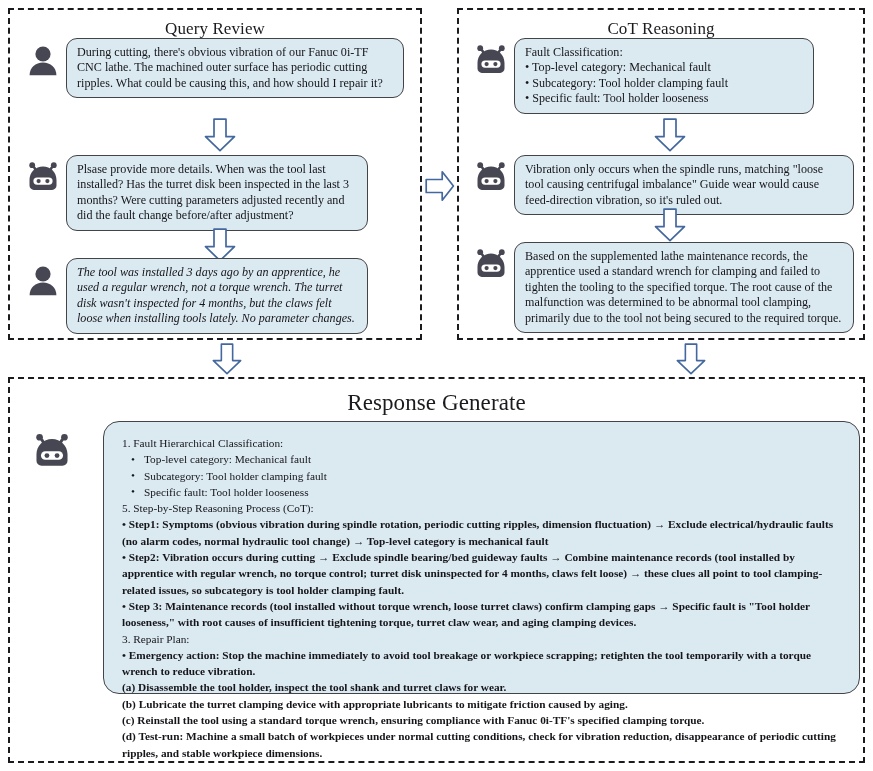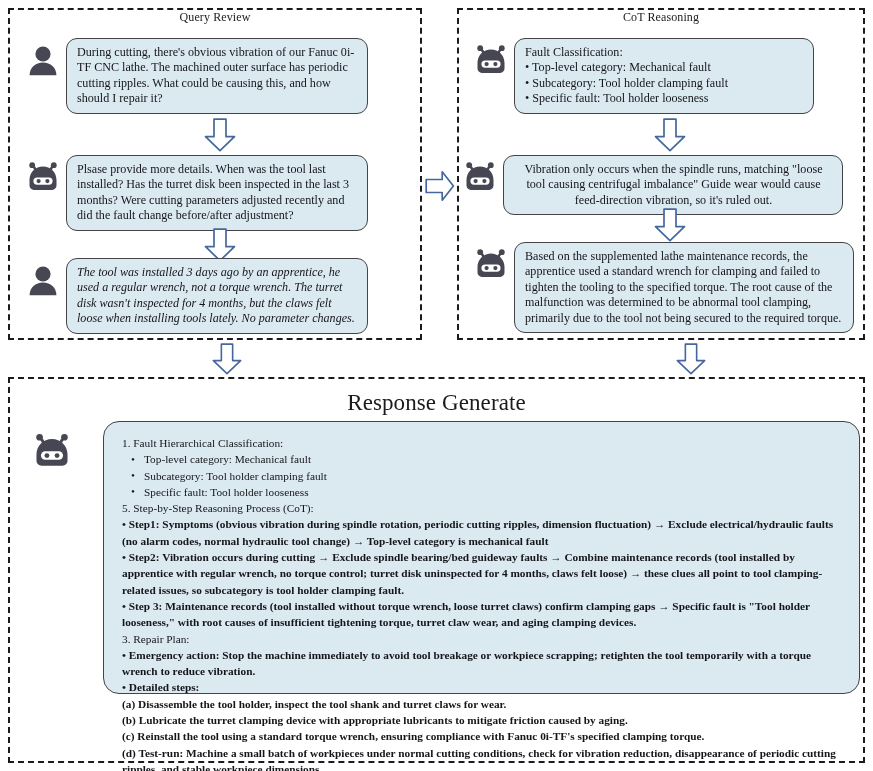--- a/index.html
+++ b/index.html
@@ -21,22 +21,23 @@
     border: 2px dashed #1b1b1f;
     box-sizing: border-box;
     background: #ffffff;
   }
   #panel-query  { left: 8px;   top: 8px;   width: 414px; height: 332px; }
   #panel-cot    { left: 457px; top: 8px;   width: 408px; height: 332px; }
   #panel-resp   { left: 8px;   top: 377px; width: 857px; height: 386px; }
 
   .panel-title {
     text-align: center;
-    font-size: 12px;
+    font-size: 17px;
     letter-spacing: .1px;
+    margin-top: 9px;
     color: #1b1b1f;
   }
   #panel-resp .panel-title { margin-top: 11px; font-size: 23px; }
 
   
   .row {
     position: absolute;
     display: flex;
     align-items: flex-start;
   }
@@ -107,21 +108,21 @@
   <div class="panel-title">Query Review</div>
 </div>
 
 <div class="row" style="left:20px; top:38px; width:392px;">
   <div class="avatar">
     <svg width="40" height="40" viewBox="0 0 40 40">
       <circle cx="20" cy="13" r="7.6" fill="#474753"></circle>
       <path d="M6.6 34.2c0-7.6 6-12.6 13.4-12.6s13.4 5 13.4 12.6z" fill="#474753"></path>
     </svg>
   </div>
-  <div class="bubble bubble-sm" style="width:302px;">
+  <div class="bubble bubble-sm" style="width:338px;">
     <p class="ln">During cutting, there's  obvious vibration of our  Fanuc 0i-TF CNC lathe. The machined outer surface has periodic cutting ripples. What could be causing this, and how should I repair it?</p>
   </div>
 </div>
 
 <div class="arrow" style="left:200px; top:118px;">
   <svg width="40" height="34" viewBox="0 0 40 34">
     <path d="M14 1.2h12v17.5h8.5L20 32.6 5.5 18.7H14z" fill="#ffffff" stroke="#44689e" stroke-width="1.7" stroke-linejoin="round"></path>
   </svg>
 </div>
 
@@ -191,21 +192,21 @@
     <p class="li">• Specific fault: Tool holder looseness</p>
   </div>
 </div>
 
 <div class="arrow" style="left:650px; top:118px;">
   <svg width="40" height="34" viewBox="0 0 40 34">
     <path d="M14 1.2h12v17.5h8.5L20 32.6 5.5 18.7H14z" fill="#ffffff" stroke="#44689e" stroke-width="1.7" stroke-linejoin="round"></path>
   </svg>
 </div>
 
-<div class="row" style="left:457px; top:155px; width:388px;text-align:center;">
+<div class="row" style="left:468px; top:155px; width:388px;">
   <div class="avatar">
     <svg width="40" height="40" viewBox="0 0 40 40">
       <circle cx="9.2" cy="7.2" r="2.9" fill="#474753"></circle>
       <circle cx="30.8" cy="7.2" r="2.9" fill="#474753"></circle>
       <path d="M11.3 9.6 14.6 15" stroke="#474753" stroke-width="2.6" stroke-linecap="round"></path>
       <path d="M28.7 9.6 25.4 15" stroke="#474753" stroke-width="2.6" stroke-linecap="round"></path>
       <path d="M6.5 27.5V22c0-7.6 6-13.4 13.5-13.4S33.5 14.4 33.5 22v5.5a4.4 4.4 0 0 1-4.4 4.4H10.9a4.4 4.4 0 0 1-4.4-4.4z" fill="#474753"></path>
       <rect x="10.4" y="19.4" width="19.2" height="7.4" rx="3.7" fill="#ffffff"></rect>
       <circle cx="15.6" cy="23.1" r="2.1" fill="#474753"></circle>
       <circle cx="24.4" cy="23.1" r="2.1" fill="#474753"></circle>
@@ -273,19 +274,18 @@
       <p class="num">1. Fault Hierarchical Classification:</p>
       <p class="b-item"><span class="dot">•</span><span>Top-level category: Mechanical fault</span></p>
       <p class="b-item"><span class="dot">•</span><span>Subcategory: Tool holder clamping fault</span></p>
       <p class="b-item"><span class="dot">•</span><span>Specific fault: Tool holder looseness</span></p>
       <p class="num">5. Step-by-Step Reasoning Process (CoT):</p>
       <p class="sub"> • Step1: Symptoms (obvious vibration during spindle rotation, periodic cutting ripples, dimension fluctuation) → Exclude electrical/hydraulic faults (no alarm codes, normal hydraulic tool change) → Top-level category is mechanical fault</p>
       <p class="sub"> • Step2: Vibration occurs during cutting → Exclude spindle bearing/bed guideway faults → Combine maintenance records (tool installed by apprentice with regular wrench, no torque control; turret disk uninspected for 4 months, claws felt loose) →  these clues all point to tool clamping-related issues, so subcategory is tool holder clamping fault.</p>
       <p class="sub"> • Step 3: Maintenance records (tool installed without torque wrench, loose turret claws) confirm clamping gaps → Specific fault is "Tool holder looseness," with root causes of insufficient tightening torque, turret claw wear, and aging clamping devices.</p>
       <p class="num">3. Repair Plan:</p>
       <p class="sub"> • Emergency action: Stop the machine immediately to avoid tool breakage or workpiece scrapping; retighten the tool temporarily with a torque wrench to reduce vibration.</p>
-      <p class="sub"> • Detailed steps:</p>
       <p class="sub">(a) Disassemble the tool holder, inspect the tool shank and turret claws for wear.</p>
       <p class="sub">(b) Lubricate the turret clamping device with appropriate lubricants to mitigate friction caused by aging.</p>
       <p class="sub">(c) Reinstall the tool using a standard torque wrench, ensuring compliance with Fanuc 0i-TF's specified clamping torque.</p>
       <p class="sub">(d)  Test-run: Machine a small batch of workpieces under normal cutting conditions, check for vibration reduction, disappearance of periodic cutting ripples, and stable workpiece dimensions.</p>
     </div>
 </div>
 
 </body></html>

